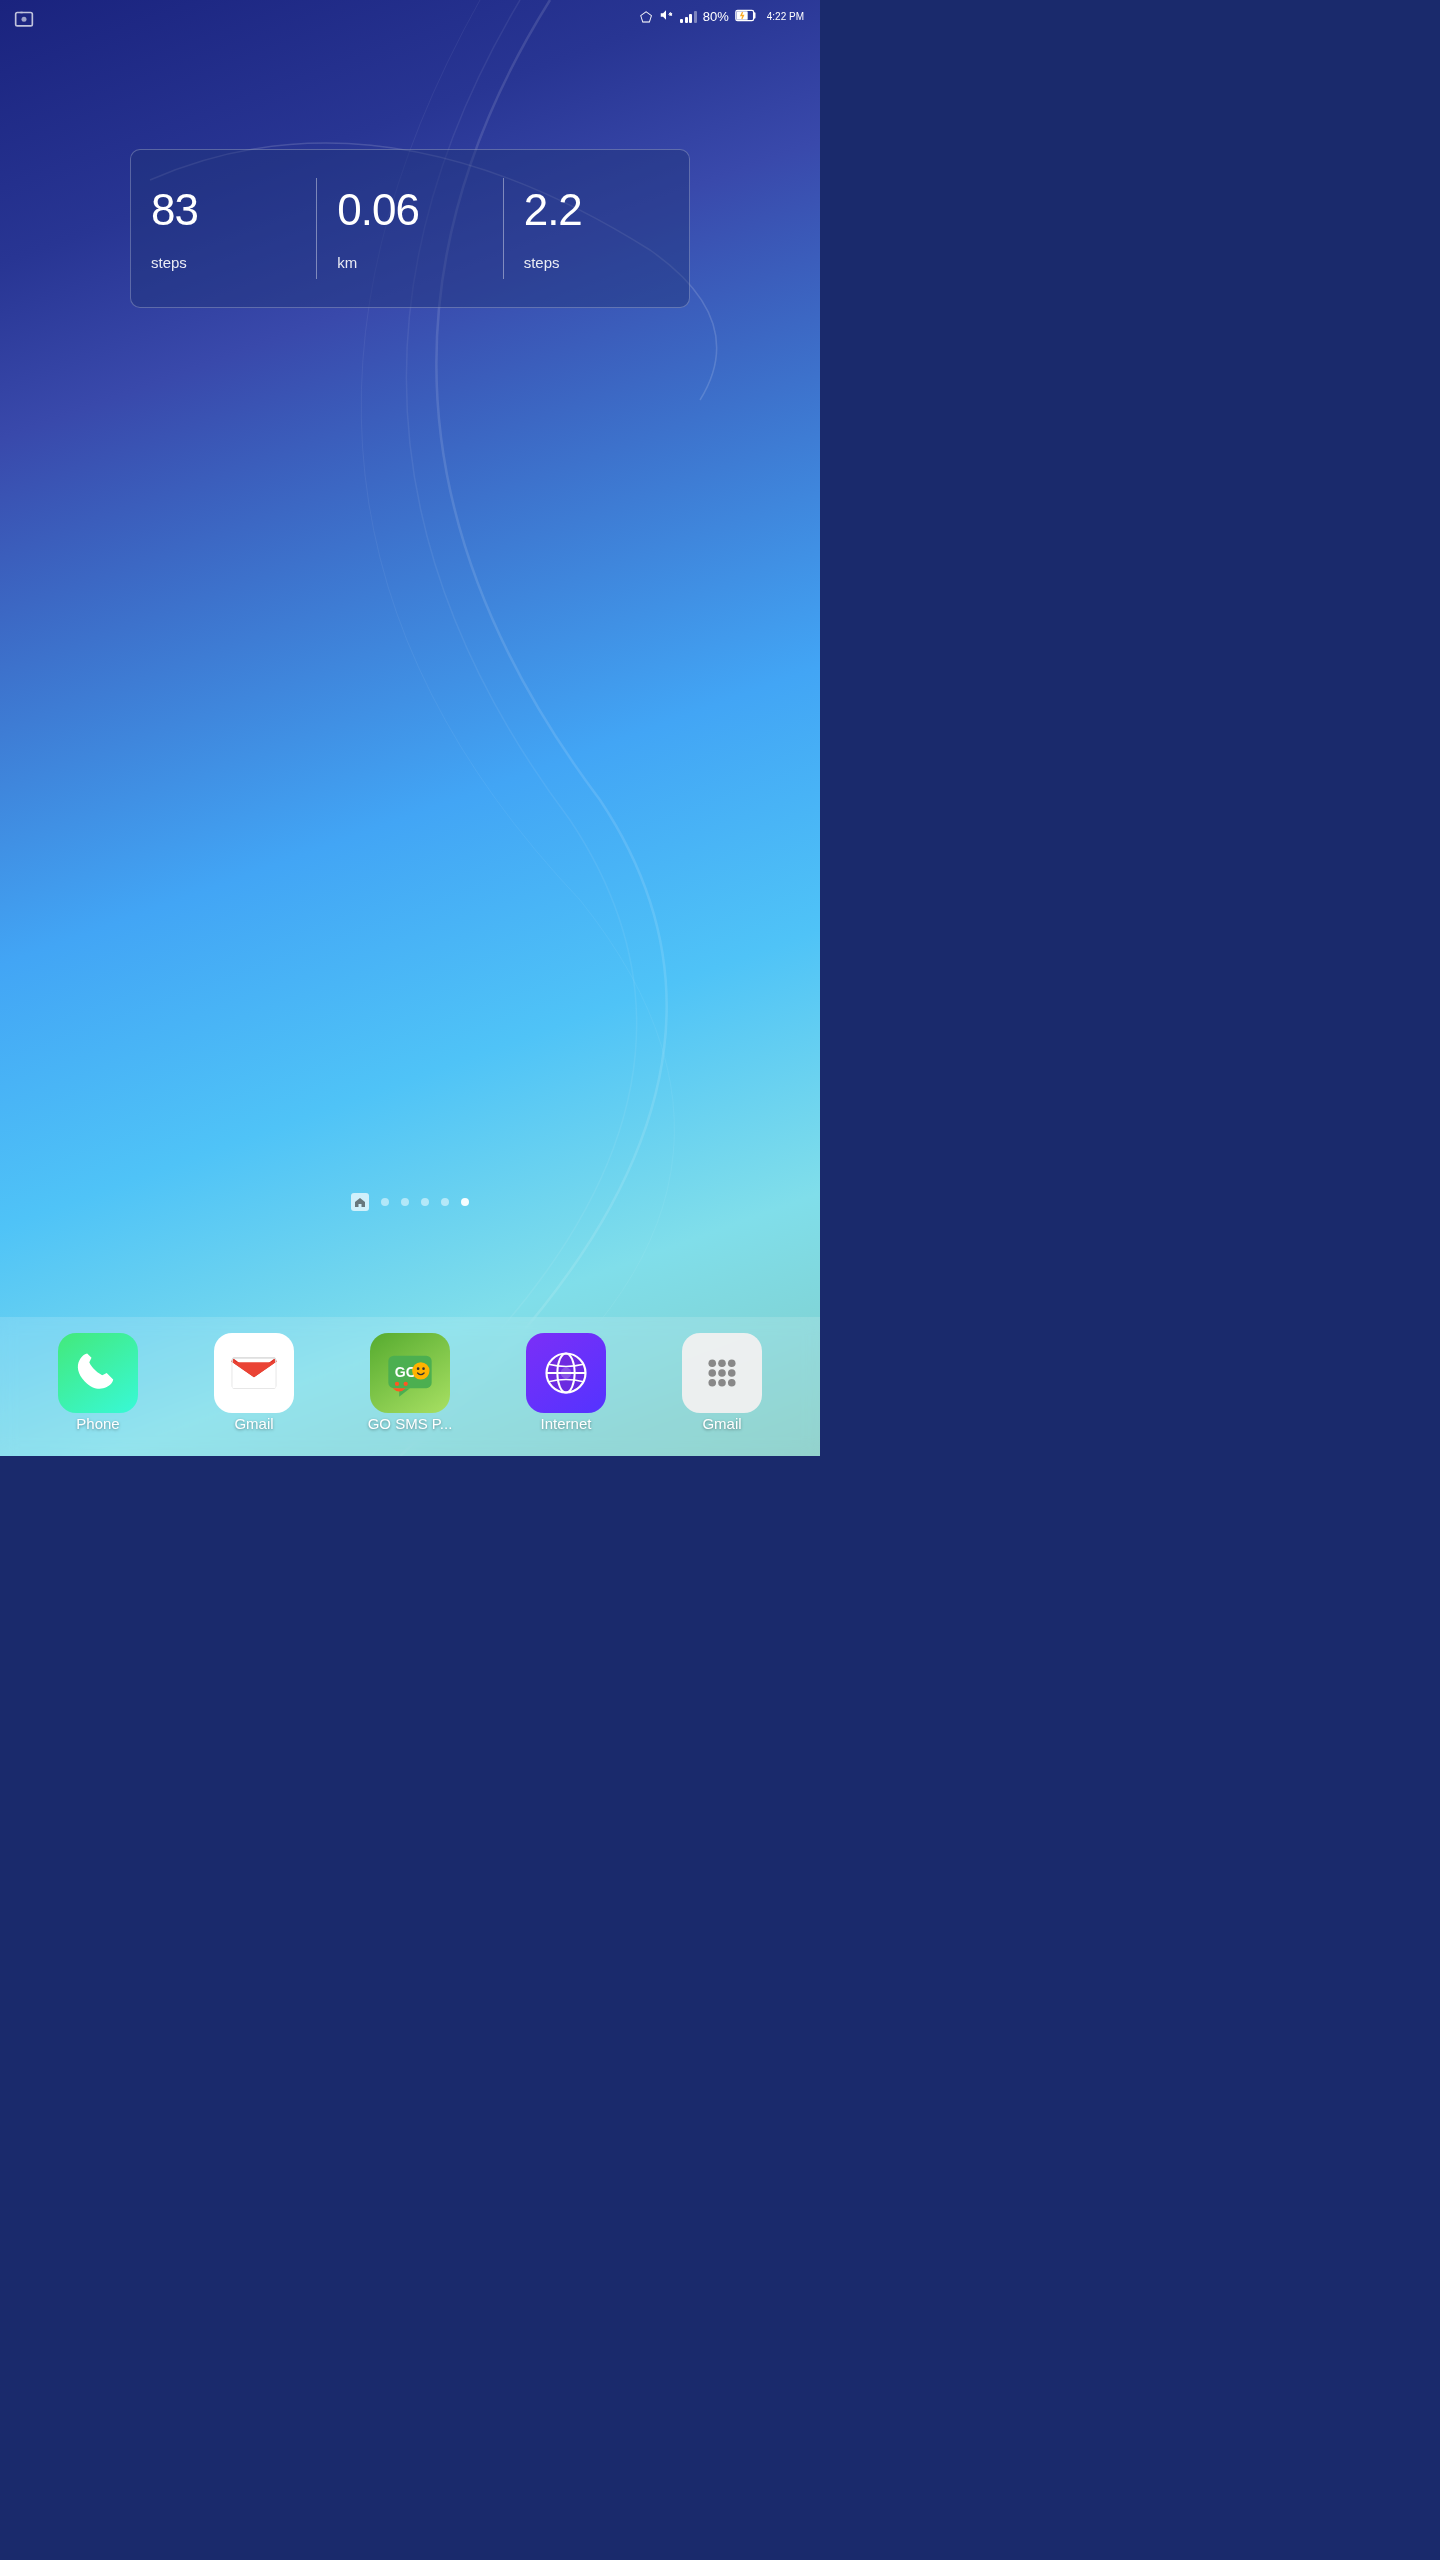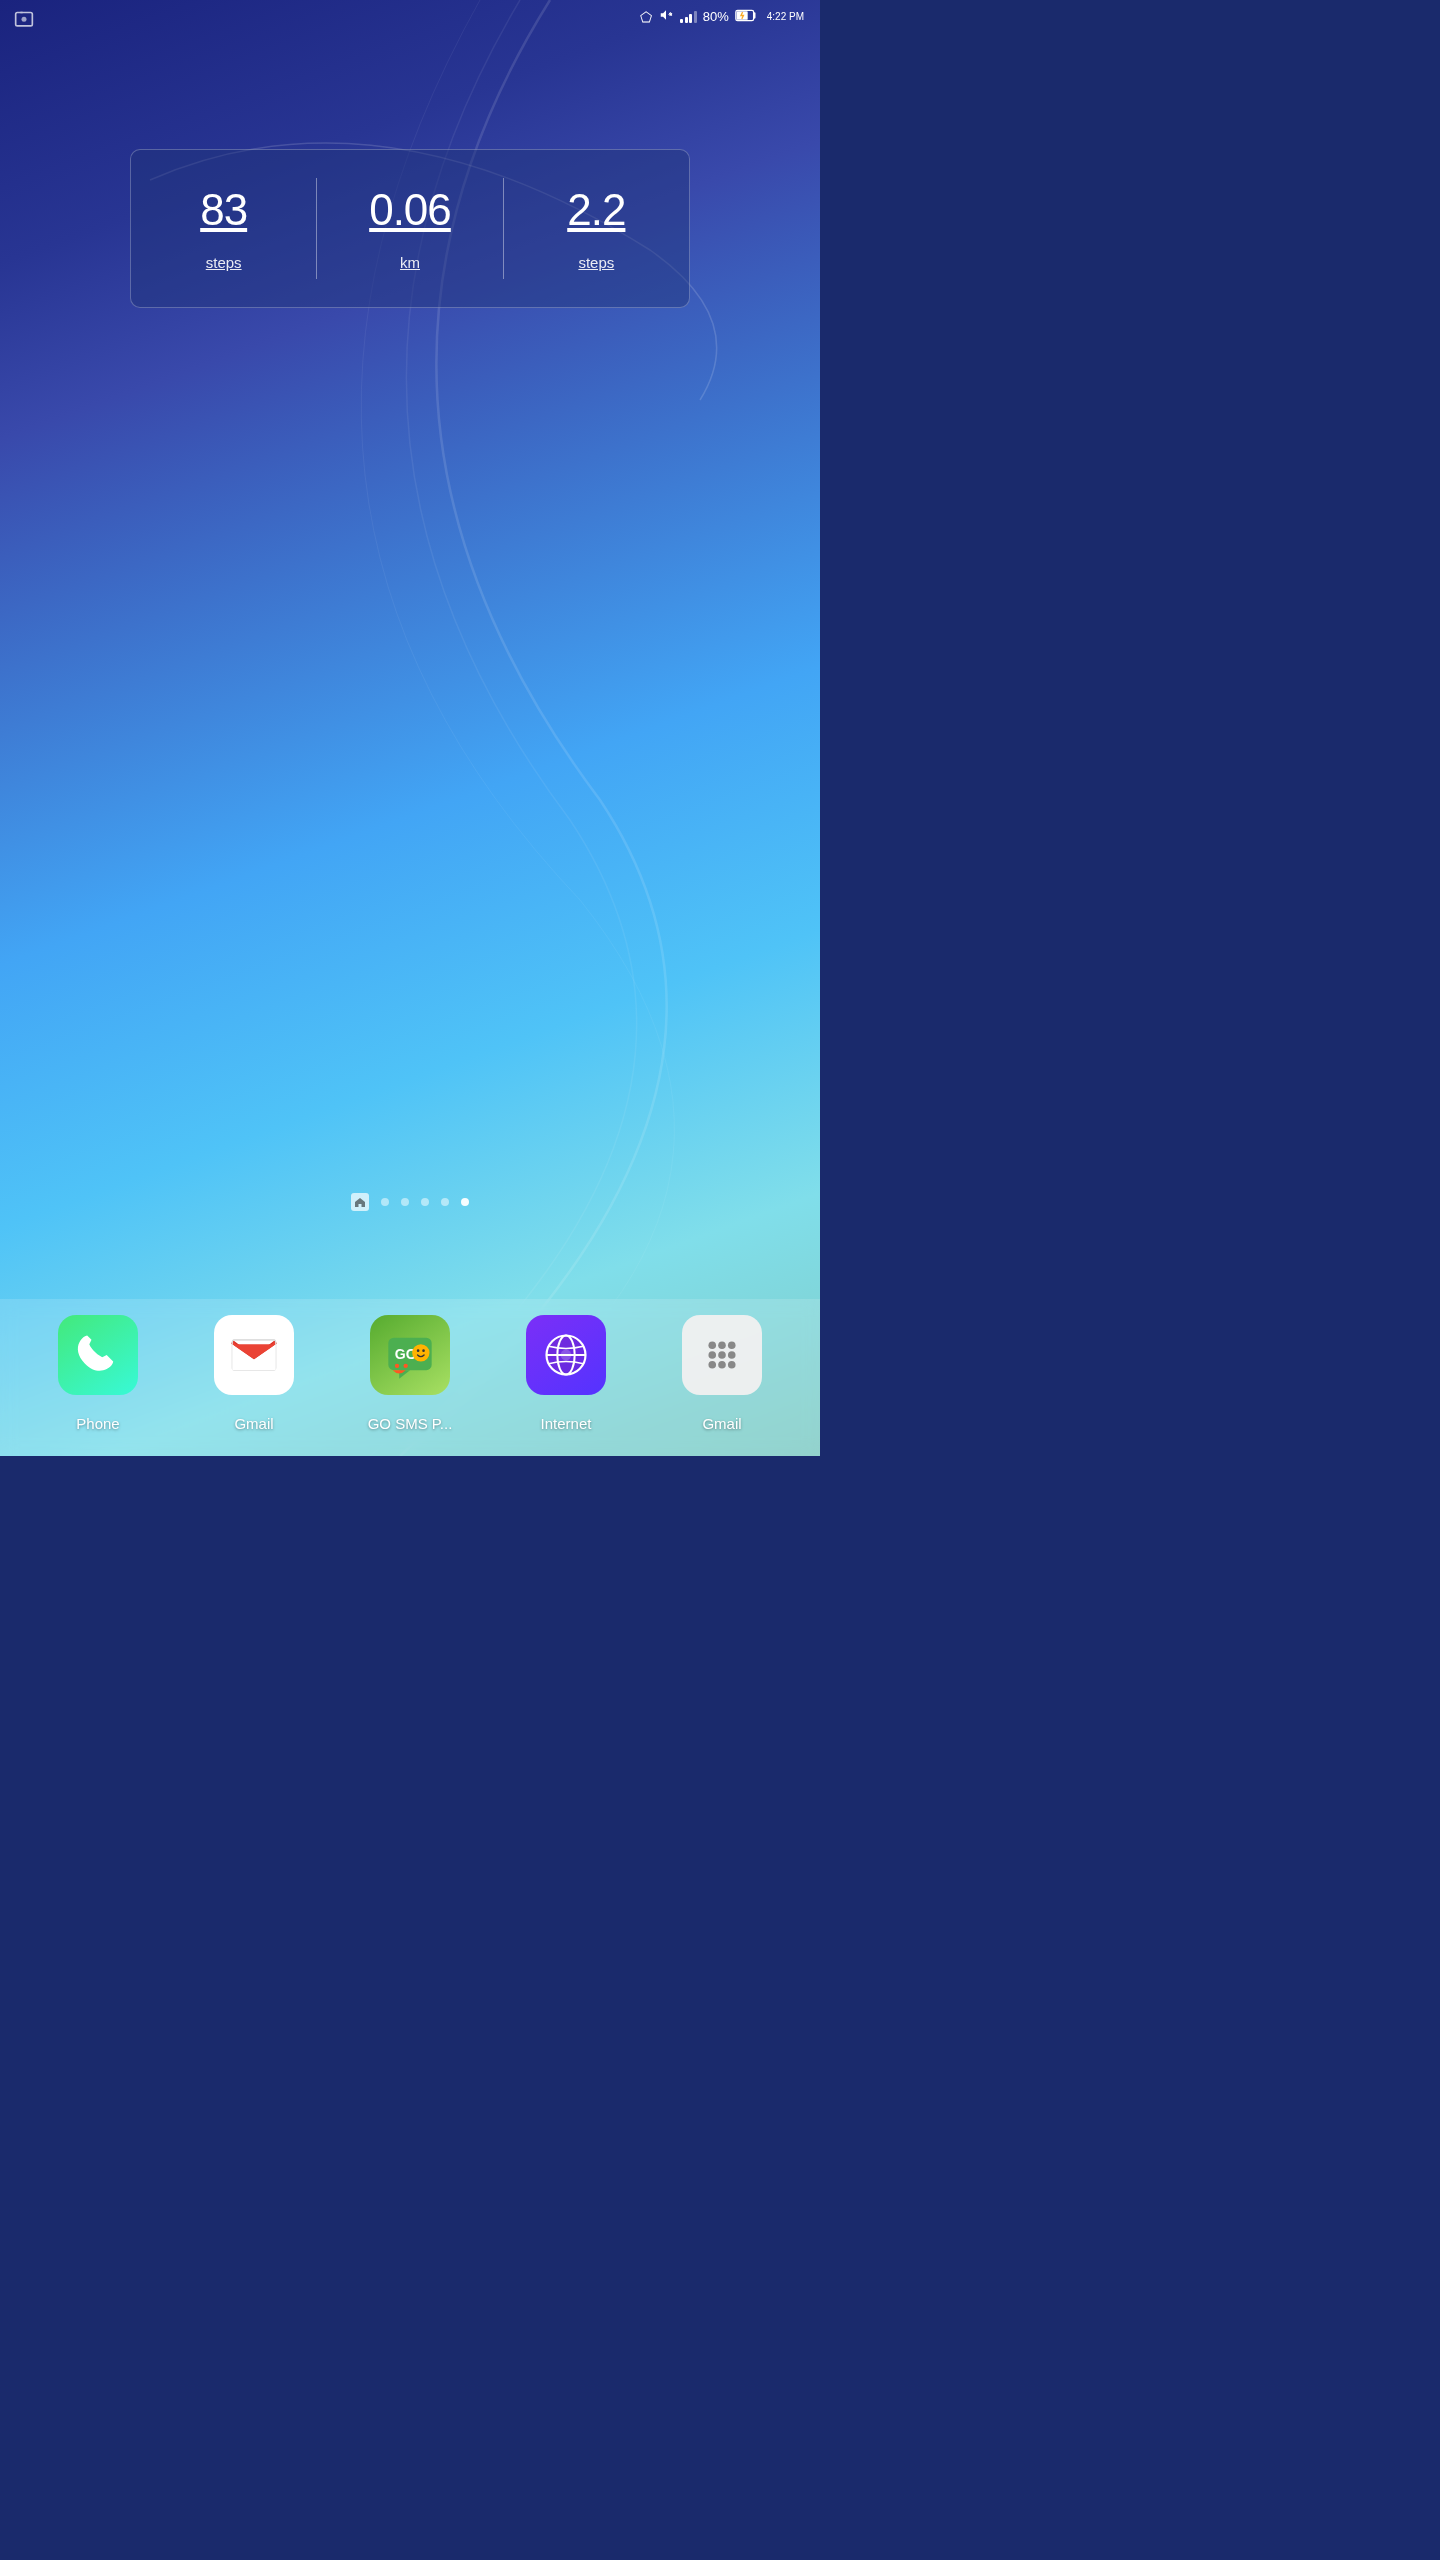--- a/index.html
+++ b/index.html
@@ -82,25 +82,23 @@
       border-radius: 10px;
       display: flex;
       align-items: stretch;
       padding: 28px 0;
     }
 
     .fitness-stat {
       flex: 1;
       display: flex;
       flex-direction: column;
-      align-items: center;
       justify-content: center;
       color: white;
       padding: 8px 20px;
-      text-decoration: underline;
     }
 
     .fitness-stat:not(:last-child) {
       border-right: 1px solid rgba(255,255,255,0.4);
     }
 
     .fitness-value {
       font-size: 44px;
       font-weight: 300;
       letter-spacing: -1px;
@@ -161,21 +159,21 @@
       padding: 16px 20px 24px;
       display: flex;
       justify-content: space-around;
       align-items: flex-start;
     }
 
     .dock-item {
       display: flex;
       flex-direction: column;
       align-items: center;
-      gap: 20px;
+      gap: 2px;
       width: 110px;
     }
 
     .dock-icon {
       width: 80px;
       height: 80px;
       border-radius: 18px;
       display: flex;
       align-items: center;
       justify-content: center;

